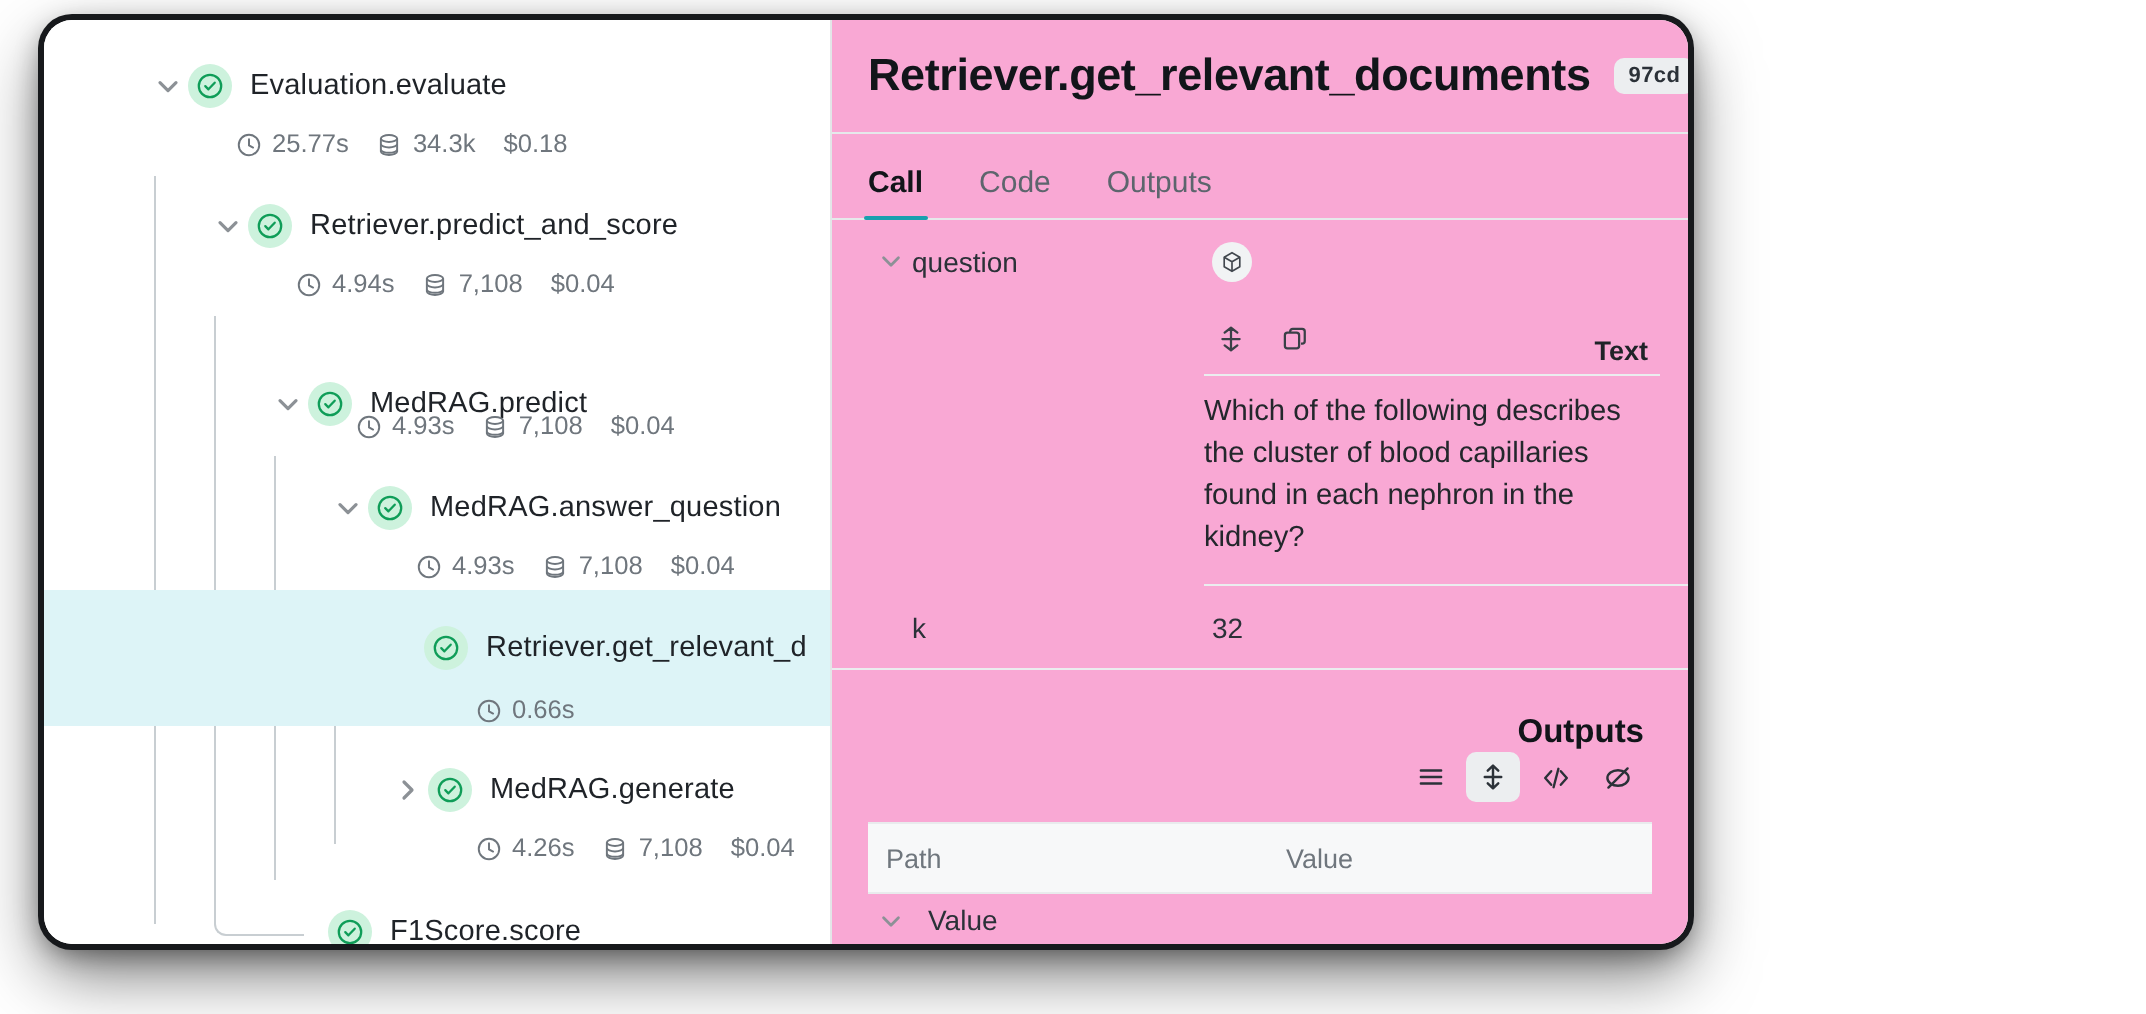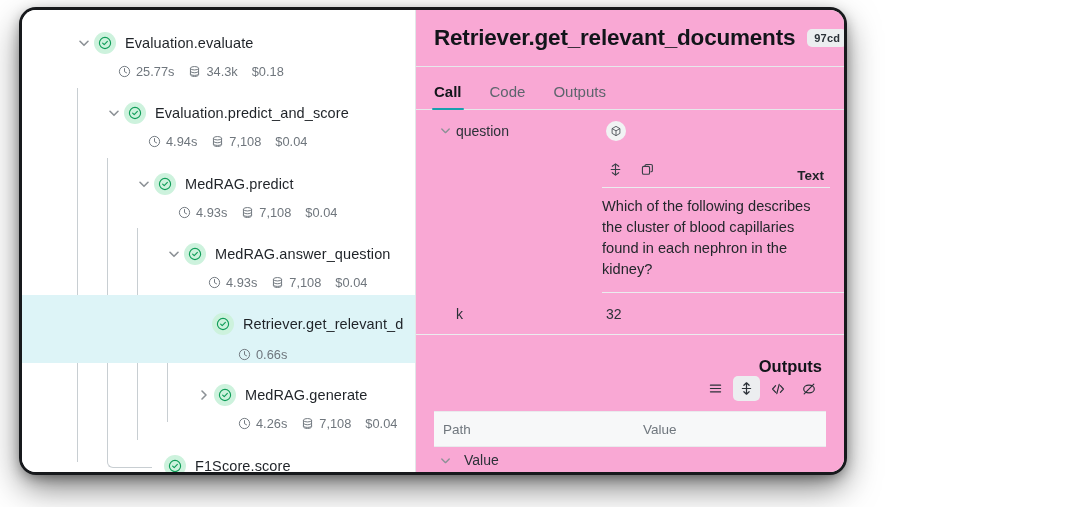--- a/index.html
+++ b/index.html
@@ -32,21 +32,21 @@
   .caret svg{display:block;}
   .statusdot{
     width:22px;height:22px;border-radius:50%;background:#cdf2dd;
     display:flex;align-items:center;justify-content:center;flex:0 0 22px;
   }
   .statusdot svg{display:block;}
   .nodelabel{
     font-size:14.5px;color:#1f2328;margin-left:9px;letter-spacing:.1px;
   }
   .meta{position:absolute;display:flex;align-items:center;color:#6f767d;font-size:12.8px;}
-  .meta .mi{display:flex;align-items:center;margin-right:14px;}
+  .meta .mi{display:flex;align-items:flex-end;margin-right:14px;}
   .meta .mi:last-child{margin-right:0;}
   .meta svg{display:block;margin-right:5px;}
   .vline{position:absolute;width:1px;background:#c8ced2;}
   .elbow{position:absolute;border-left:1px solid #c8ced2;border-bottom:1px solid #c8ced2;border-bottom-left-radius:6px;}
 
   
   .detail{flex:1;position:relative;background:#f9a8d4;overflow:hidden;}
   .dhead{
     height:56px;display:flex;align-items:center;padding:0 22px 0 18px;
     border-bottom:1px solid #e6e9eb;
@@ -160,21 +160,21 @@
               <svg width="14" height="14" viewBox="0 0 14 14">
                 <path d="M3 5.3L7 9.3L11 5.3" fill="none" stroke="currentColor" stroke-width="1.6" stroke-linecap="round" stroke-linejoin="round"></path>
               </svg>
             </span>
         <span class="statusdot">
               <svg width="14" height="14" viewBox="0 0 16 16">
                 <circle cx="8" cy="8" r="6.4" fill="none" stroke="#0f9d58" stroke-width="1.3"></circle>
                 <path d="M5.3 8.1L7.1 9.9L10.7 6.1" fill="none" stroke="#0f9d58" stroke-width="1.3" stroke-linecap="round" stroke-linejoin="round"></path>
               </svg>
             </span>
-        <span class="nodelabel">Evaluation.predict_and_score</span>
+        <span class="nodelabel">Retriever.predict_and_score</span>
       </div>
       <div class="meta" style="left:126px;top:124px;">
         <span class="mi">
           <svg width="13" height="13" viewBox="0 0 16 16">
                 <circle cx="8" cy="8" r="6.3" fill="none" stroke="currentColor" stroke-width="1.2"></circle>
                 <path d="M8 4.4V8.2L10.5 9.6" fill="none" stroke="currentColor" stroke-width="1.2" stroke-linecap="round"></path>
               </svg>
           <span>4.94s</span>
         </span>
         <span class="mi">
@@ -186,21 +186,21 @@
               </svg>
           <span>7,108</span>
         </span>
         <span class="mi">
               <span>$0.04</span>
             </span>
       </div>
     </div>
 
     <div class="node">
-      <div class="row" style="left:112px;top:163px;">
+      <div class="row" style="left:112px;top:181px;">
         <span class="caret">
               <svg width="14" height="14" viewBox="0 0 14 14">
                 <path d="M3 5.3L7 9.3L11 5.3" fill="none" stroke="currentColor" stroke-width="1.6" stroke-linecap="round" stroke-linejoin="round"></path>
               </svg>
             </span>
         <span class="statusdot">
               <svg width="14" height="14" viewBox="0 0 16 16">
                 <circle cx="8" cy="8" r="6.4" fill="none" stroke="#0f9d58" stroke-width="1.3"></circle>
                 <path d="M5.3 8.1L7.1 9.9L10.7 6.1" fill="none" stroke="#0f9d58" stroke-width="1.3" stroke-linecap="round" stroke-linejoin="round"></path>
               </svg>

